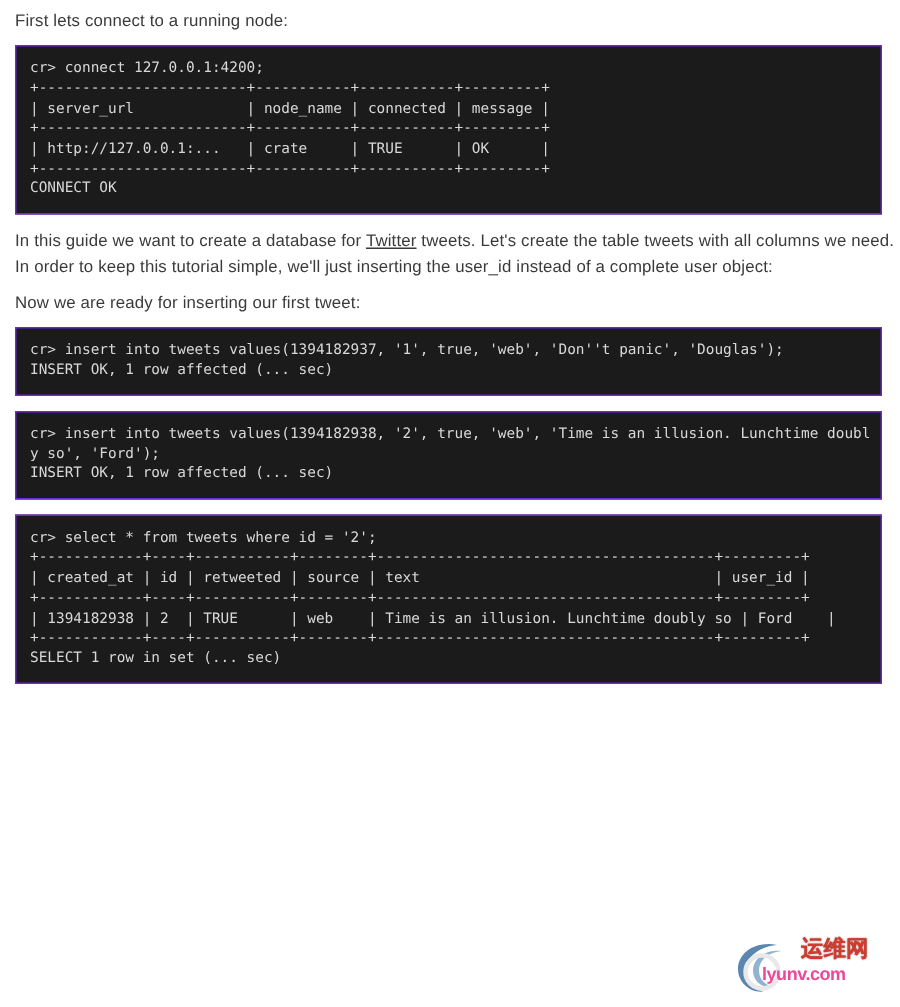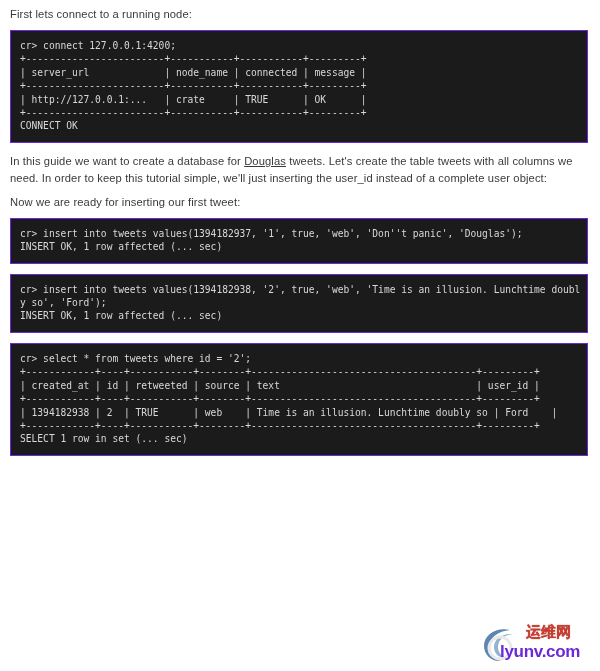--- a/index.html
+++ b/index.html
@@ -43,21 +43,21 @@
     color: #d8d8d8;
     font-family: "DejaVu Sans Mono", "Liberation Mono", monospace;
     font-size: 9.6px;
     line-height: 13.4px;
     white-space: pre;
     overflow: hidden;
     letter-spacing: 0px;
   }
   .watermark {
     position: absolute;
-    right: 16px;
+    right: 8px;
     bottom: 0px;
     width: 110px;
     height: 56px;
     overflow: hidden;
     pointer-events: none;
   }
   .wm-logo {
     position: absolute;
     left: 2px;
     top: 6px;
@@ -72,43 +72,43 @@
     font-weight: bold;
     color: #cf3b2e;
     text-shadow: 0 0 1px #7a1d15;
     letter-spacing: 0px;
     font-family: "DejaVu Sans", sans-serif;
   }
   .wm-en {
     position: absolute;
     left: 26px;
     top: 27px;
-    font-size: 17px;
+    font-size: 12px;
     font-weight: bold;
-    color: #6d28d9;
+    color: #ec4899;
     font-family: "Liberation Sans", sans-serif;
     letter-spacing: -0.3px;
   }
 </style>
 </head>
 <body>
 
 <div class="page">
 
   <p class="prose">First lets connect to a running node:</p>
 
   <pre class="codeblock">cr&gt; connect 127.0.0.1:4200;
 +------------------------+-----------+-----------+---------+
 | server_url             | node_name | connected | message |
 +------------------------+-----------+-----------+---------+
 | http://127.0.0.1:...   | crate     | TRUE      | OK      |
 +------------------------+-----------+-----------+---------+
 CONNECT OK</pre>
 
-  <p class="prose"><span>In this guide we want to create a database for </span><a class="inline-link" href="#">Douglas</a><span> tweets. Let's create the table tweets with all columns we need. In order to keep this tutorial simple, we'll just inserting the user_id instead of a complete user object:</span></p>
+  <p class="prose"><span>In this guide we want to create a database for </span><a class="inline-link" href="#">Twitter</a><span> tweets. Let's create the table tweets with all columns we need. In order to keep this tutorial simple, we'll just inserting the user_id instead of a complete user object:</span></p>
 
 
   <p class="prose">Now we are ready for inserting our first tweet:</p>
 
   <pre class="codeblock">cr&gt; insert into tweets values(1394182937, '1', true, 'web', 'Don''t panic', 'Douglas');
 INSERT OK, 1 row affected (... sec)</pre>
 
 
   <pre class="codeblock">cr&gt; insert into tweets values(1394182938, '2', true, 'web', 'Time is an illusion. Lunchtime doubl
 y so', 'Ford');

